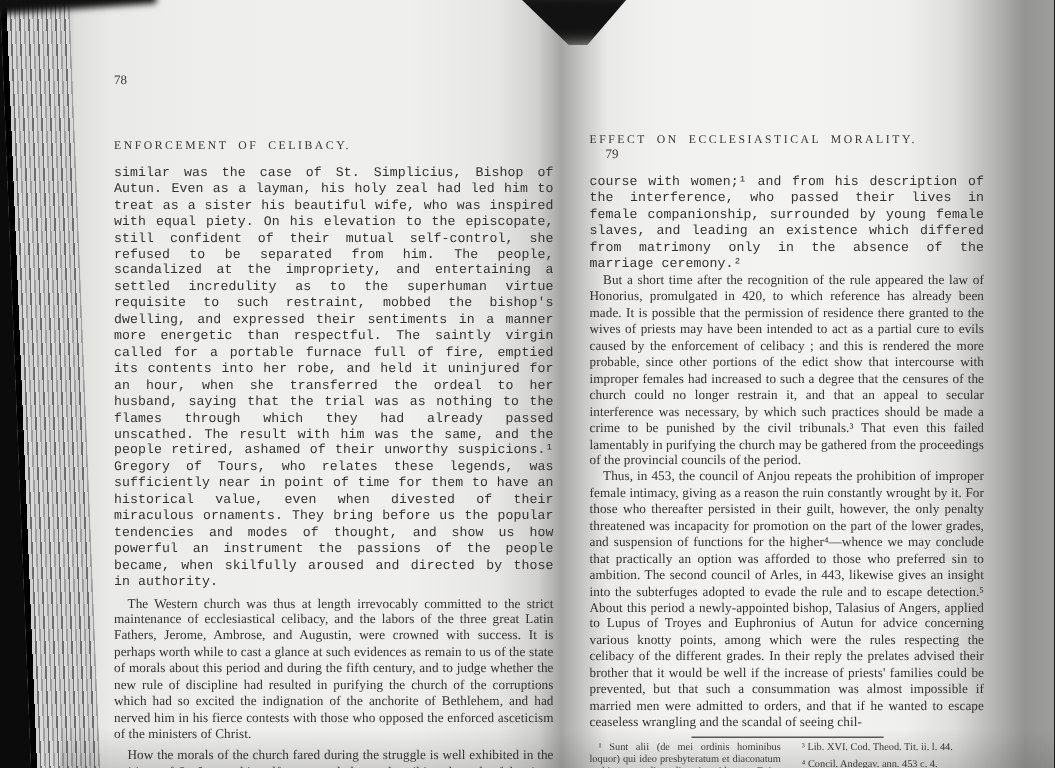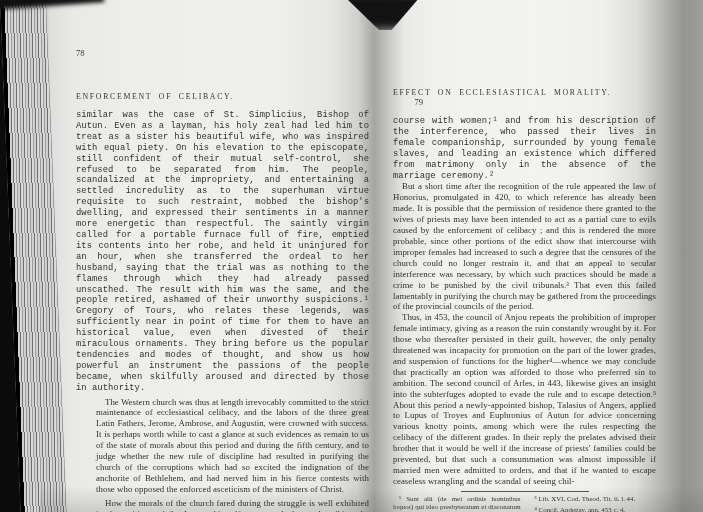--- a/index.html
+++ b/index.html
@@ -39,29 +39,29 @@
     background:linear-gradient(0deg,rgba(60,60,58,0.18),rgba(0,0,0,0));
   }
 
   .page{position:absolute;color:#35322f;}
   .page-left{left:76px;top:48px;width:293px;}
   .page-right{left:393px;top:54px;width:263px;}
 
   .page-head{display:flex;align-items:baseline;margin-bottom:9px;flex-direction:column;}
   .running{flex:1;text-align:center;font-size:7.8px;letter-spacing:1.7px;word-spacing:3px;color:#3a3734;margin-top:34px;}
   .pnum{width:30px;font-size:8.6px;color:#3a3734;}
-  .pnum.right{text-align:right;}
+  .pnum.right{text-align:center;}
   .head-spacer{width:30px;}
 
   .body-par{
     margin:0;font-size:8.8px;line-height:10.9px;text-align:justify;
     text-indent:9px;letter-spacing:0.05px;color:#34312e;
   }
   .body-par.no-indent{text-indent:0;font-family:Liberation Mono, monospace;}
-  .page-left .body-par.sp{margin-top:3px;margin-left:20px;}
+  .page-left .body-par.sp{margin-top:3px;}
 
   .fnrule{border:0;border-top:1px solid #5a5752;height:0;margin:5px auto 3px;}
   .fnrule.left-rule{width:104px;}
   .fnrule.right-rule{width:128px;margin-top:4px;}
   .fn{margin:0;font-size:6.9px;line-height:8.2px;color:#3a3734;}
   .fn.center{text-align:center;}
   .fncols{display:flex;gap:8px;}
   .fncol{flex:1;}
   .fncol .fn{text-align:justify;text-indent:6px;margin-bottom:3px;}
 </style>

